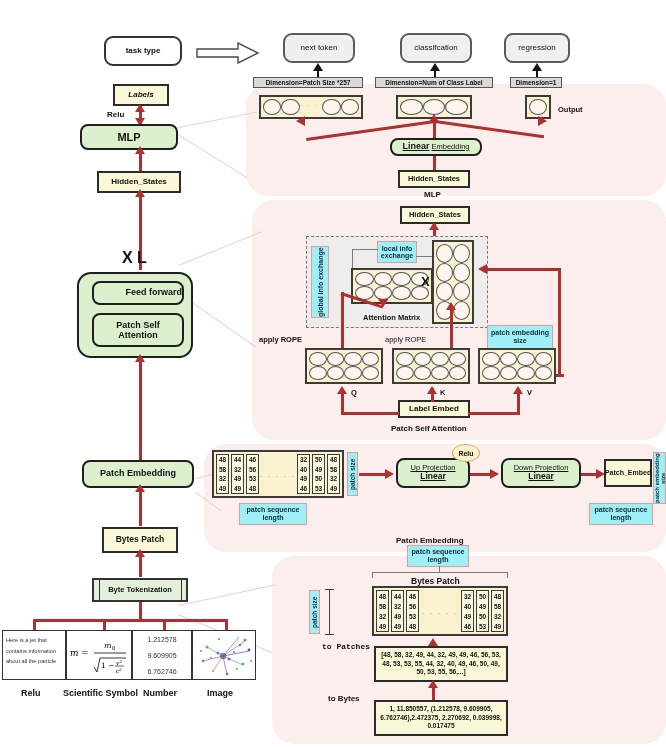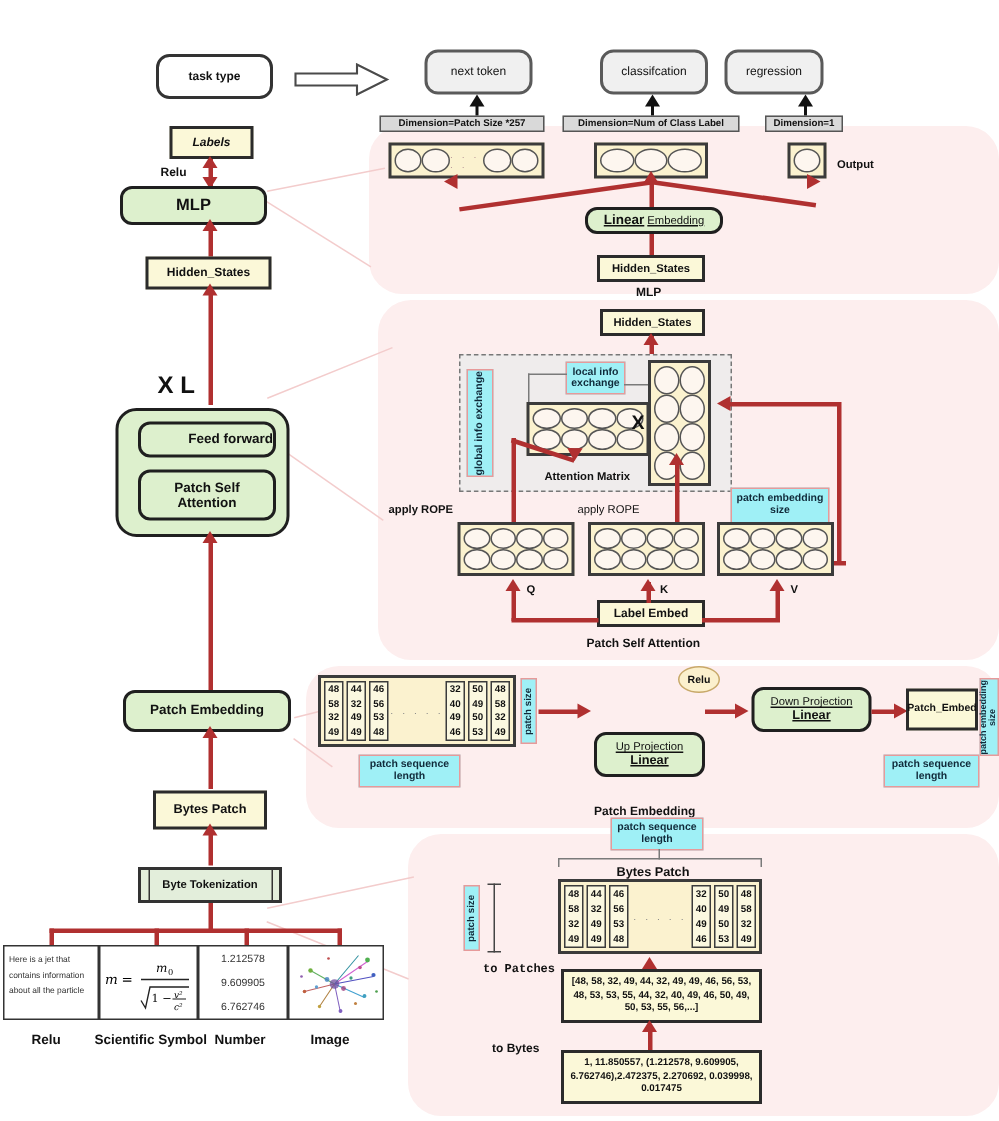--- a/index.html
+++ b/index.html
@@ -84,21 +84,21 @@
 <svg class="abs" style="left:196px;top:42px;" width="64" height="22" viewBox="0 0 64 22">
   <polygon points="1,7 42,7 42,1 62,11 42,21 42,15 1,15" fill="#ffffff" stroke="#4a4a4a" stroke-width="1.4"></polygon>
 </svg>
 
 <div class="abs box grey" style="left:283px;top:33px;width:72px;height:30px;font-size:8px;">
   <span>next token</span>
 </div>
 <div class="abs box grey" style="left:400px;top:33px;width:72px;height:30px;font-size:8px;">
   <span>classifcation</span>
 </div>
-<div class="abs box grey" style="left:483px;top:33px;width:66px;height:30px;font-size:8px;">
+<div class="abs box grey" style="left:504px;top:33px;width:66px;height:30px;font-size:8px;">
   <span>regression</span>
 </div>
 
 <div class="abs blackline" style="left:317px;top:70px;height:16px;"></div>
 <div class="abs arrowup-b" style="left:313px;top:63px;"></div>
 <div class="abs blackline" style="left:434px;top:70px;height:16px;"></div>
 <div class="abs arrowup-b" style="left:430px;top:63px;"></div>
 <div class="abs blackline" style="left:536px;top:70px;height:16px;"></div>
 <div class="abs arrowup-b" style="left:532px;top:63px;"></div>
 
@@ -296,21 +296,21 @@
 <div class="abs cyan vlabel" style="left:347px;top:452px;width:11px;height:44px;font-size:6.5px;font-weight:bold;">
   <span>patch size</span>
 </div>
 <div class="abs cyan" style="left:239px;top:503px;width:68px;height:22px;font-size:7px;font-weight:bold;display:flex;align-items:center;justify-content:center;text-align:center;line-height:1.1;">
   <span>patch sequence length</span>
 </div>
 
 <div class="abs hline" style="left:359px;top:473px;width:28px;"></div>
 <div class="abs arrowright" style="left:385px;top:469px;"></div>
 
-<div class="abs box green rounded" style="left:396px;top:458px;width:74px;height:30px;flex-direction:column;margin-top:30px;">
+<div class="abs box green rounded" style="left:396px;top:458px;width:74px;height:30px;flex-direction:column;">
   <span style="font-size:7.5px;text-decoration:underline;">Up Projection</span>
   <span style="font-size:8.5px;font-weight:bold;text-decoration:underline;">Linear</span>
 </div>
 <div class="abs" style="left:452px;top:444px;width:28px;height:18px;border-radius:50%;background:#fbf0cd;border:1px solid #c8a96a;display:flex;align-items:center;justify-content:center;font-size:7px;font-weight:bold;">
   <span>Relu</span>
 </div>
 <div class="abs hline" style="left:470px;top:473px;width:22px;"></div>
 <div class="abs arrowright" style="left:490px;top:469px;"></div>
 
 <div class="abs box green rounded" style="left:501px;top:458px;width:80px;height:30px;flex-direction:column;">
@@ -415,21 +415,21 @@
 </div>
 <div class="abs vline" style="left:139px;top:150px;height:22px;"></div>
 <div class="abs arrowup" style="left:135px;top:146px;"></div>
 
 <div class="abs box yellow" style="left:97px;top:171px;width:84px;height:22px;font-size:8px;font-weight:bold;">
   <span>Hidden_States</span>
 </div>
 <div class="abs vline" style="left:139px;top:193px;height:77px;"></div>
 <div class="abs arrowup" style="left:135px;top:189px;"></div>
 
-<div class="lbl" style="left:105px;top:249px;font-size:16px;">X L</div>
+<div class="lbl" style="left:122px;top:249px;font-size:16px;">X L</div>
 
 <div class="abs box green" style="left:77px;top:272px;width:116px;height:86px;border-radius:14px;border-width:2px;"></div>
 <div class="abs box green rounded" style="left:92px;top:281px;width:92px;height:24px;font-size:9px;font-weight:bold;justify-content:flex-end;">
   <span>Feed forward</span>
 </div>
 <div class="abs box green rounded" style="left:92px;top:313px;width:92px;height:34px;font-size:9px;font-weight:bold;flex-direction:column;line-height:1.15;">
   <span>Patch Self</span>
   <span>Attention</span>
 </div>
 <div class="abs vline" style="left:139px;top:358px;height:124px;"></div>

